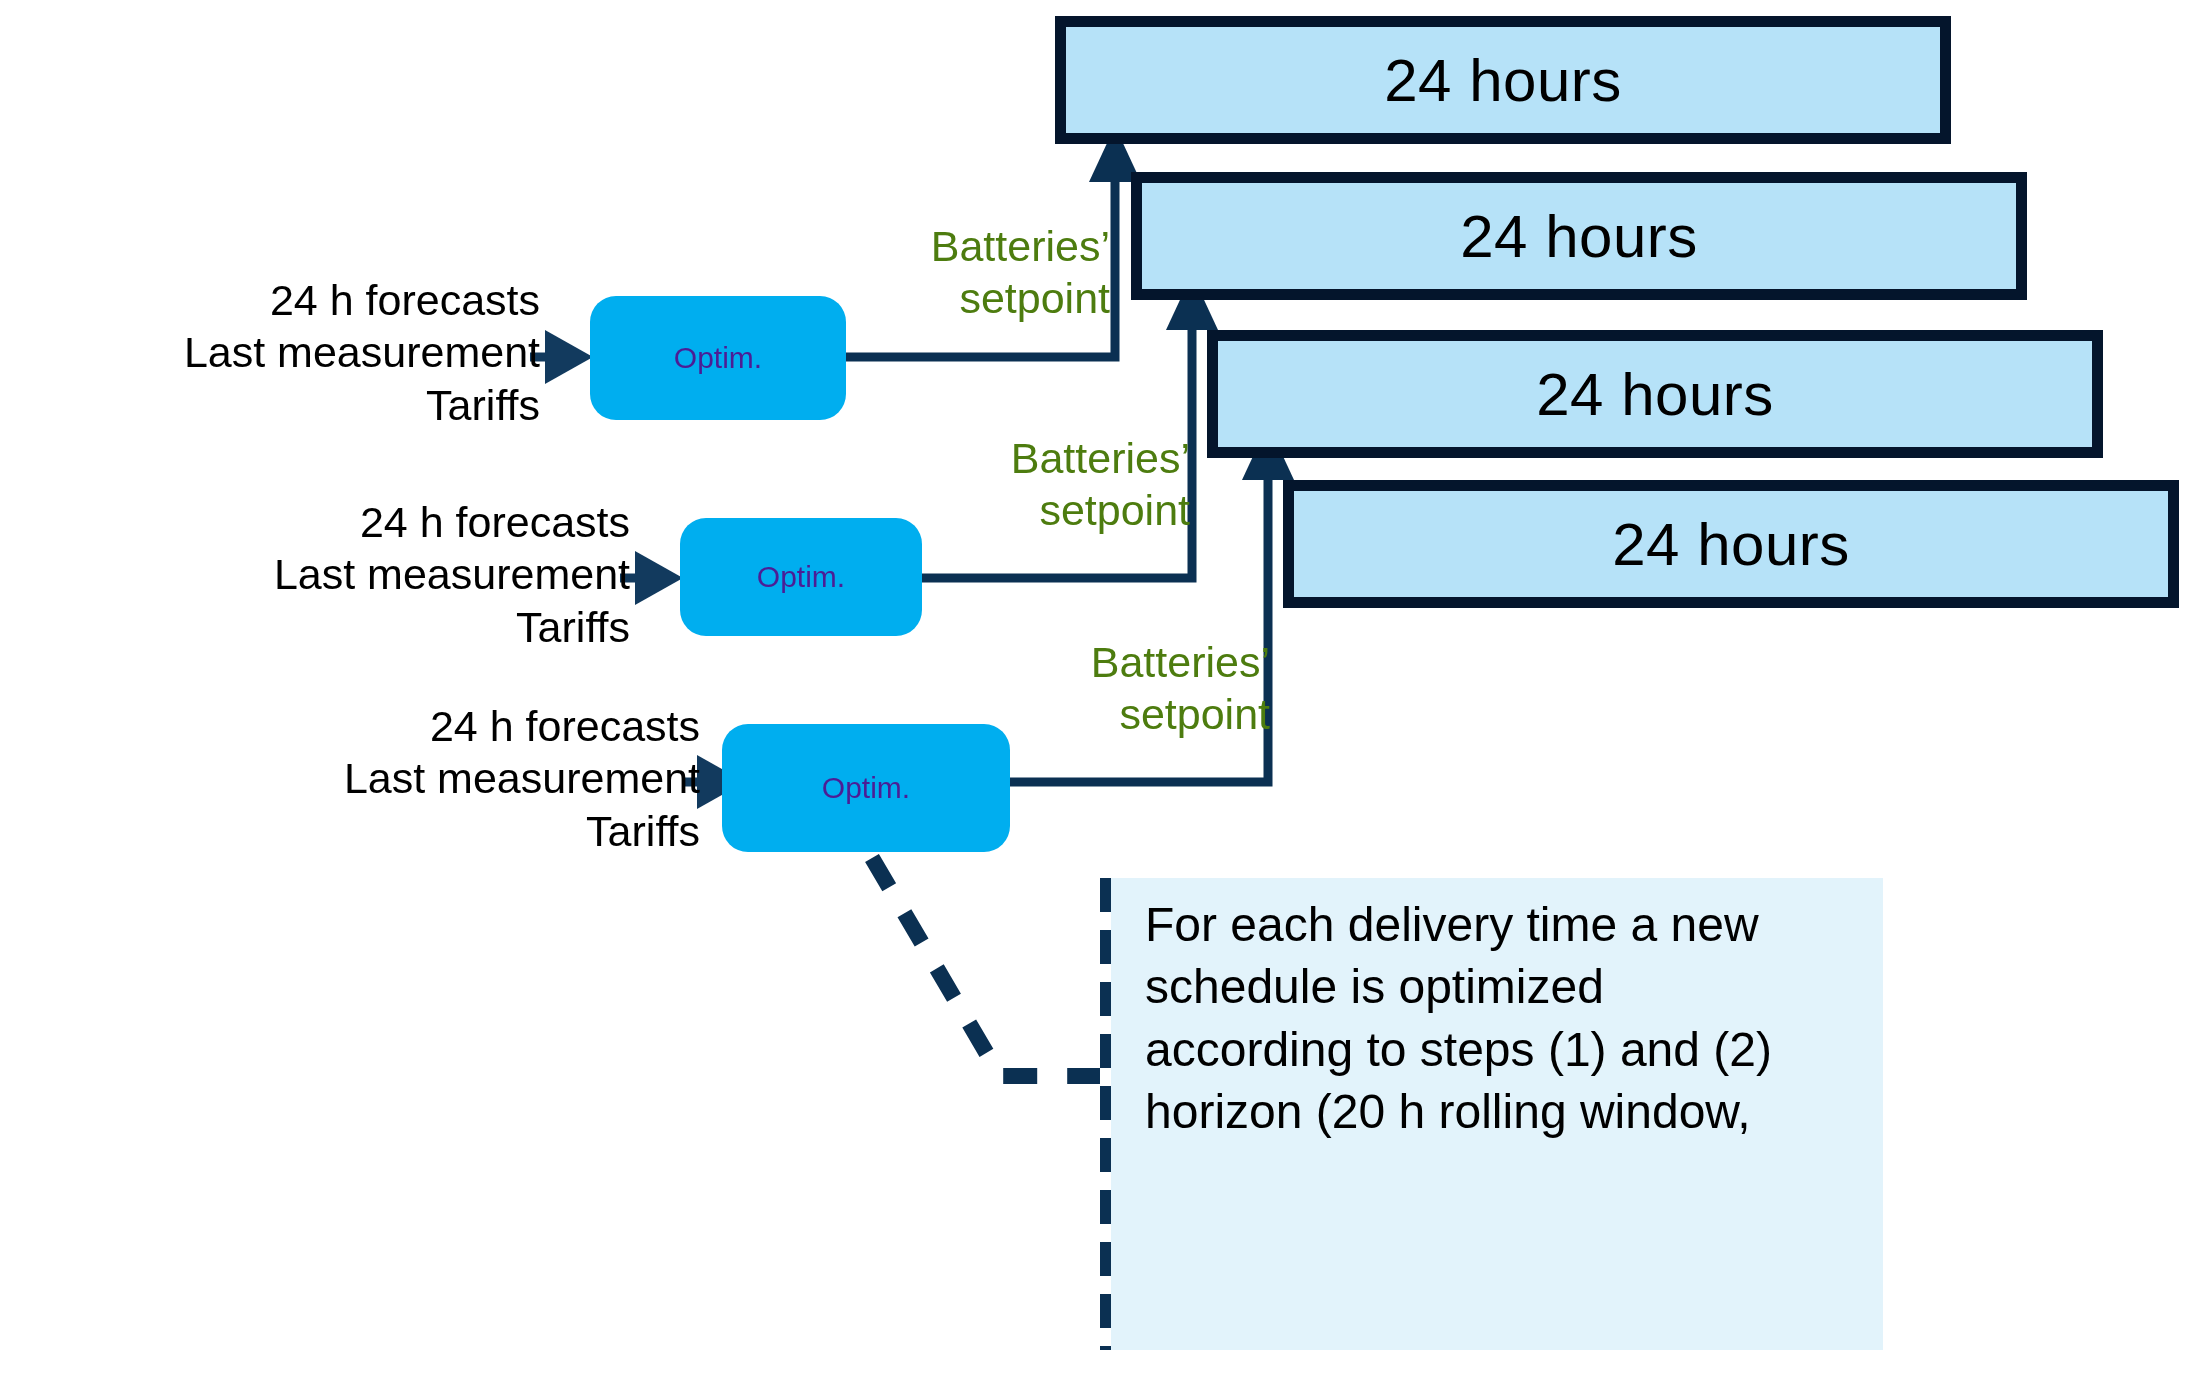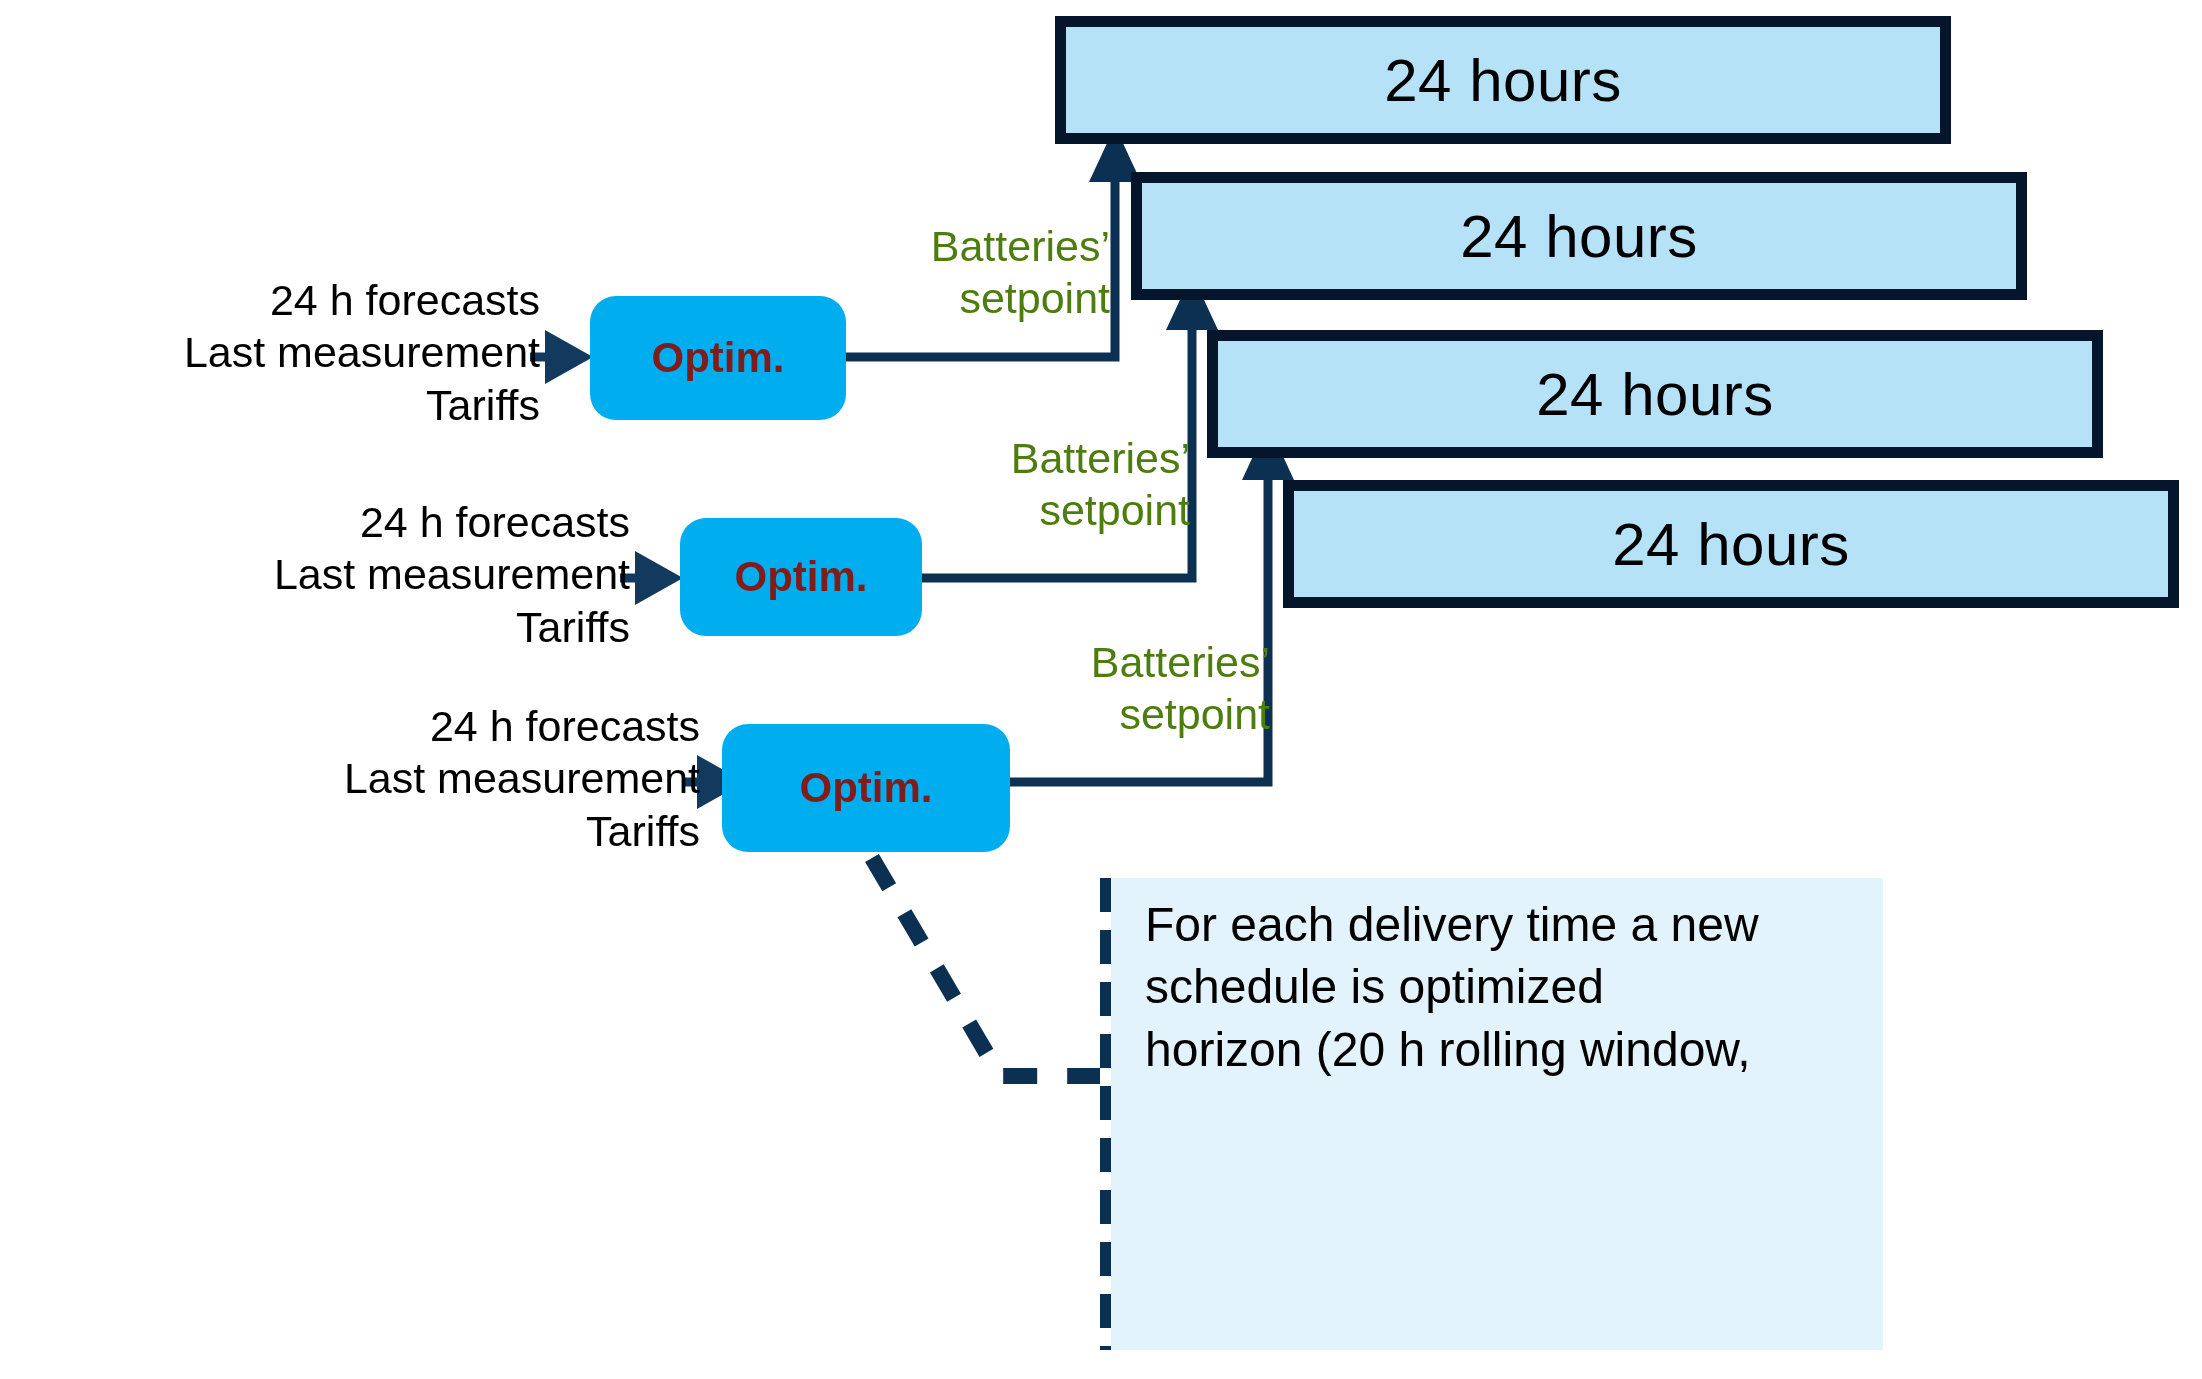--- a/index.html
+++ b/index.html
@@ -61,23 +61,23 @@
   
   .optim-box {
     position: absolute;
     background: #00aeef;
     border-radius: 26px;
     display: flex;
     align-items: center;
     justify-content: center;
   }
   .optim-label {
-    font-size: 42px;
-    font-weight: bold;
-    color: #7f1d1d;
+    font-size: 30px;
+    font-weight: normal;
+    color: #4c1d95;
     white-space: nowrap;
   }
 
   
   .inputs {
     position: absolute;
     text-align: right;
     color: #000000;
     font-size: 43px;
     line-height: 1.22;
@@ -236,17 +236,18 @@
   <div class="setpoint" style="left:930px; top:636px; width:340px;">
     <div>Batteries’</div>
     <div>setpoint</div>
   </div>
 
   <div class="callout-dash" style="left:1100px; top:878px; height:472px;"></div>
   <div class="callout" style="left:1111px; top:878px; width:772px; height:472px;">
     <div class="callout-text">
       <div>For each delivery time a new</div>
       <div>schedule is optimized</div>
+      <div>according to steps (1) and (2)</div>
       <div>horizon (20 h rolling window,</div>
     </div>
   </div>
 
 </div>
 
 </body></html>

